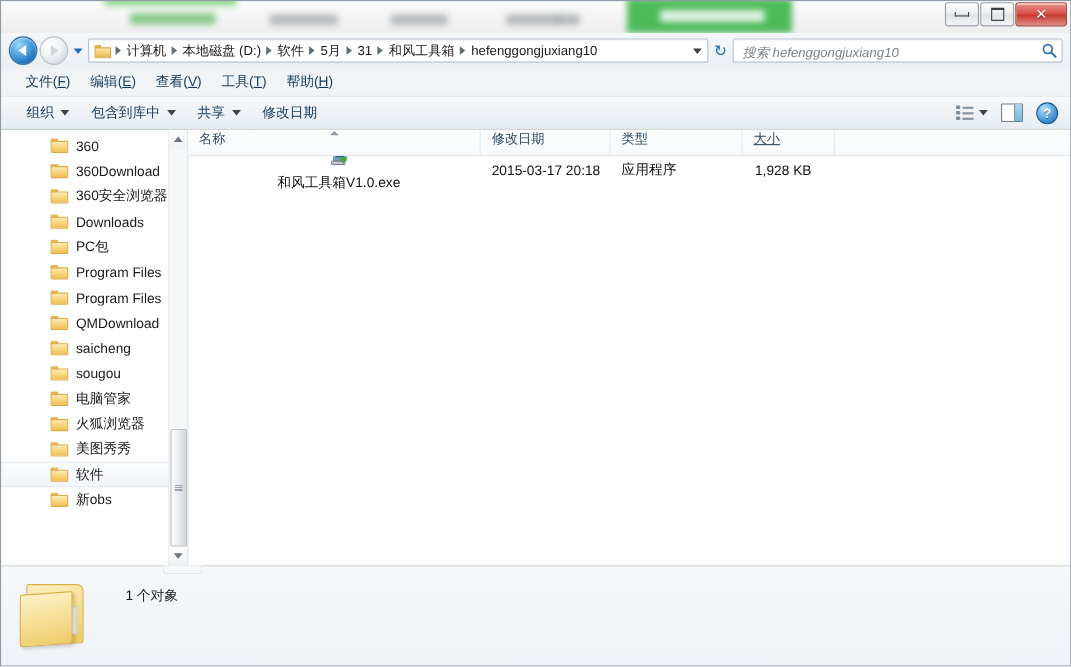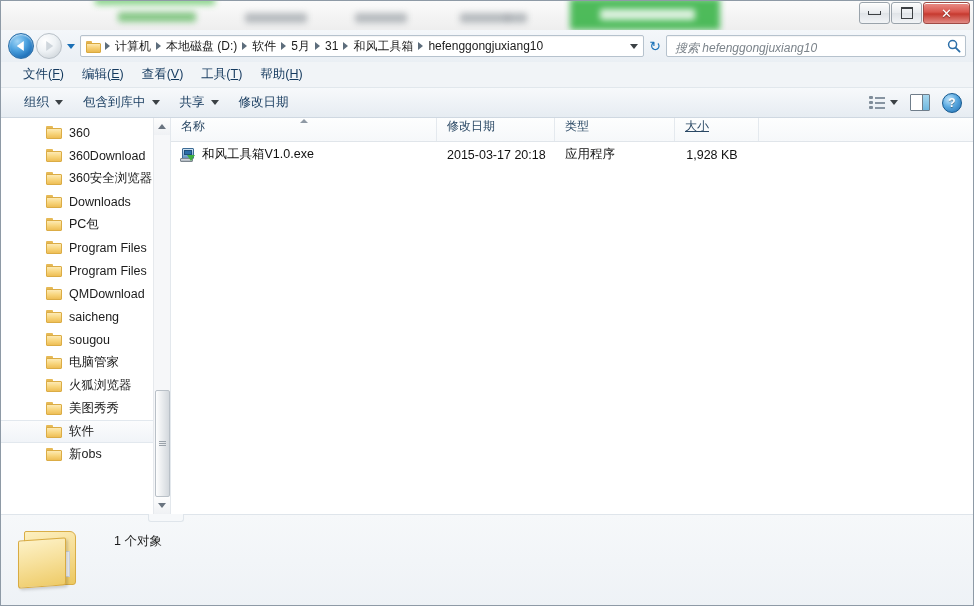--- a/index.html
+++ b/index.html
@@ -236,21 +236,21 @@
   .sortmark{
     position:absolute;left:50%;top:1px;margin-left:-4px;
     width:0;height:0;border-left:4px solid transparent;border-right:4px solid transparent;
     border-bottom:4px solid #8f9aa5;
   }
   .rows{flex:1;overflow:hidden;}
   .row{
     height:25px;display:flex;align-items:center;font-size:12.5px;color:#111;
   }
   .cell{padding-left:10px;box-sizing:border-box;white-space:nowrap;overflow:hidden;}
-  .cell.name{width:266px;display:flex;align-items:center;gap:7px;padding-left:8px;}
+  .cell.name{width:266px;display:flex;align-items:center;gap:7px;padding-left:8px;flex-direction:column;}
   .cell.date{width:118px;}
   .cell.type{width:120px;}
   .cell.size{width:84px;text-align:center;padding-right:10px;padding-left:0;}
   .exeico{width:16px;height:16px;flex:none;position:relative;}
   .exeico .box{
     position:absolute;left:3px;top:1px;width:12px;height:11px;
     background:linear-gradient(180deg,#cfe3f3 0%,#8fb8dc 55%,#5e8fbe 100%);
     border:1px solid #3d6b94;border-radius:1px;box-sizing:border-box;
   }
   .exeico .scr{

